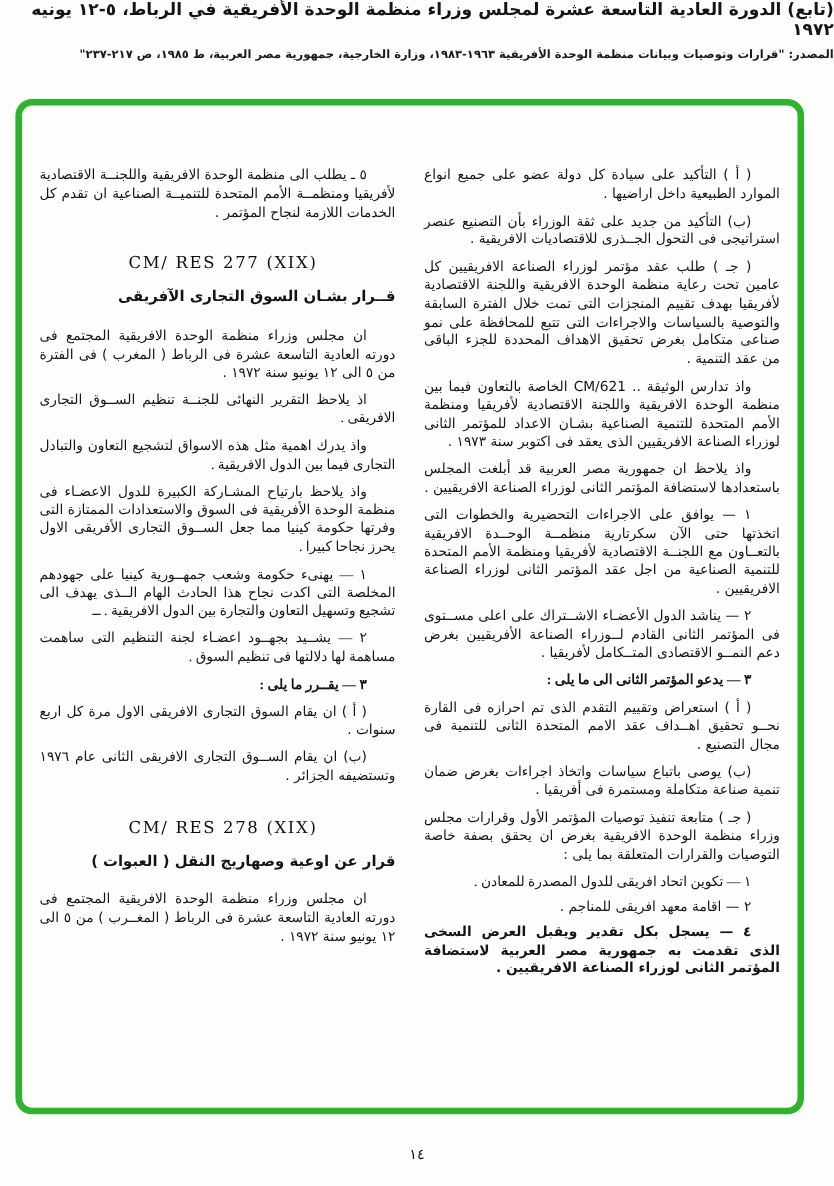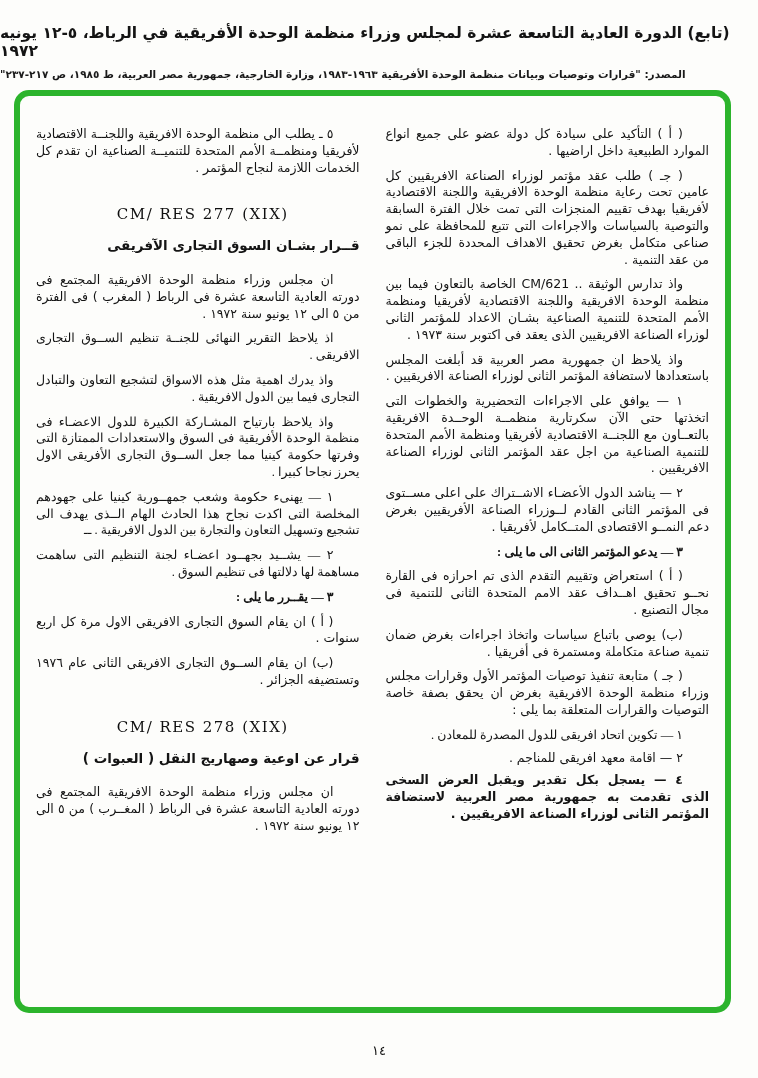--- a/index.html
+++ b/index.html
@@ -6,35 +6,35 @@
   body {
     width:758px; height:1078px;
     position:relative; overflow:hidden;
     font-family:"DejaVu Sans", sans-serif;
     color:#141414;
     -webkit-font-smoothing:antialiased;
   }
   .page { width:758px; height:1078px; position:relative; background:#fdfdfb; }
 
   
-  .hdr { direction:rtl; text-align:left; padding-top:24px; }
+  .hdr { direction:rtl; text-align:right; }
   .hdr-title { font-size:15.5px; font-weight:bold; letter-spacing:0; }
   .hdr-source { font-size:10.5px; font-weight:bold; margin-top:8px; color:#1a1a1a; }
 
   
   .frame {
     position:absolute; left:14px; top:90px;
     width:717px; height:923px; box-sizing:border-box;
     border:6px solid #2cb42c; border-radius:15px;
     padding:30px 16px 10px 16px;
     background:#fdfdfb;
     overflow:hidden;
   }
   .cols { direction:rtl; display:flex; gap:26px; height:100%; }
-  .col { flex:1 1 0; min-width:0; font-size:12.5px; line-height:16.8px; text-align:justify; }
+  .col { flex:1 1 0; min-width:0; font-size:12.5px; line-height:16.8px; text-align:justify;margin-top:25px; }
 
   p.para { margin:0 0 8px 0; text-indent:26px; }
   p.tight { margin-bottom:6px; }
   .bold-head { font-weight:bold; }
   .mt-md { margin-top:10px;font-family:Liberation Serif, serif; }
   .mt-lg { margin-top:16px; }
 
   .res-code {
     direction:ltr; text-align:center; text-indent:10px;
     font-family:"DejaVu Serif", serif;
@@ -60,20 +60,21 @@
   <div class="hdr">
     <div class="hdr-title">(تابع) الدورة العادية التاسعة عشرة لمجلس وزراء منظمة الوحدة الأفريقية في الرباط، ٥-١٢ يونيه ١٩٧٢</div>
     <div class="hdr-source">المصدر: "قرارات وتوصيات وبيانات منظمة الوحدة الأفريقية ١٩٦٣-١٩٨٣، وزارة الخارجية، جمهورية مصر العربية، ط ١٩٨٥، ص ٢١٧-٢٣٧"</div>
   </div>
 
   <div class="frame">
     <div class="cols">
 
       <div class="col">
         <p class="para">( أ ) التأكيد على سيادة كل دولة عضو على جميع انواع الموارد الطبيعية داخل اراضيها .</p>
+        <p class="para">(ب) التأكيد من جديد على ثقة الوزراء بأن التصنيع عنصر استراتيجى فى التحول الجــذرى للاقتصاديات الافريقية .</p>
         <p class="para">( جـ ) طلب عقد مؤتمر لوزراء الصناعة الافريقيين كل عامين تحت رعاية منظمة الوحدة الافريقية واللجنة الاقتصادية لأفريقيا بهدف تقييم المنجزات التى تمت خلال الفترة السابقة والتوصية بالسياسات والاجراءات التى تتبع للمحافظة على نمو صناعى متكامل بغرض تحقيق الاهداف المحددة للجزء الباقى من عقد التنمية .</p>
         <p class="para">واذ تدارس الوثيقة .. CM/621 الخاصة بالتعاون فيما بين منظمة الوحدة الافريقية واللجنة الاقتصادية لأفريقيا ومنظمة الأمم المتحدة للتنمية الصناعية بشـان الاعداد للمؤتمر الثانى لوزراء الصناعة الافريقيين الذى يعقد فى اكتوبر سنة ١٩٧٣ .</p>
         <p class="para">واذ يلاحظ ان جمهورية مصر العربية قد أبلغت المجلس باستعدادها لاستضافة المؤتمر الثانى لوزراء الصناعة الافريقيين .</p>
         <p class="para">١ — يوافق على الاجراءات التحضيرية والخطوات التى اتخذتها حتى الآن سكرتارية منظمــة الوحــدة الافريقية بالتعــاون مع اللجنــة الاقتصادية لأفريقيا ومنظمة الأمم المتحدة للتنمية الصناعية من اجل عقد المؤتمر الثانى لوزراء الصناعة الافريقيين .</p>
         <p class="para">٢ — يناشد الدول الأعضـاء الاشــتراك على اعلى مســتوى فى المؤتمر الثانى القادم لــوزراء الصناعة الأفريقيين بغرض دعم النمــو الاقتصادى المتــكامل لأفريقيا .</p>
         <p class="para bold-head mt-md">٣ — يدعو المؤتمر الثانى الى ما يلى :</p>
         <p class="para">( أ ) استعراض وتقييم التقدم الذى تم احرازه فى القارة نحــو تحقيق اهــداف عقد الامم المتحدة الثانى للتنمية فى مجال التصنيع .</p>
         <p class="para">(ب) يوصى باتباع سياسات واتخاذ اجراءات بغرض ضمان تنمية صناعة متكاملة ومستمرة فى أفريقيا .</p>
         <p class="para">( جـ ) متابعة تنفيذ توصيات المؤتمر الأول وقرارات مجلس وزراء منظمة الوحدة الافريقية بغرض ان يحقق بصفة خاصة التوصيات والقرارات المتعلقة بما يلى :</p>
         <p class="para tight mt-md">١ — تكوين اتحاد افريقى للدول المصدرة للمعادن .</p>

